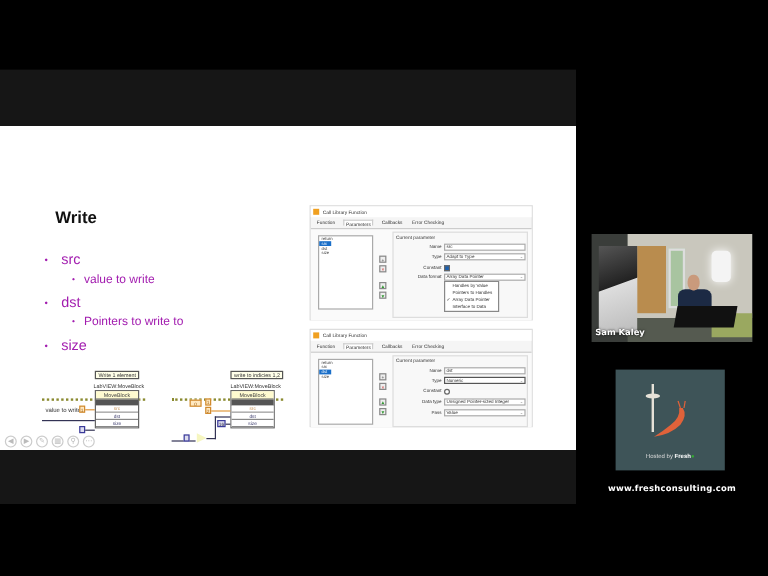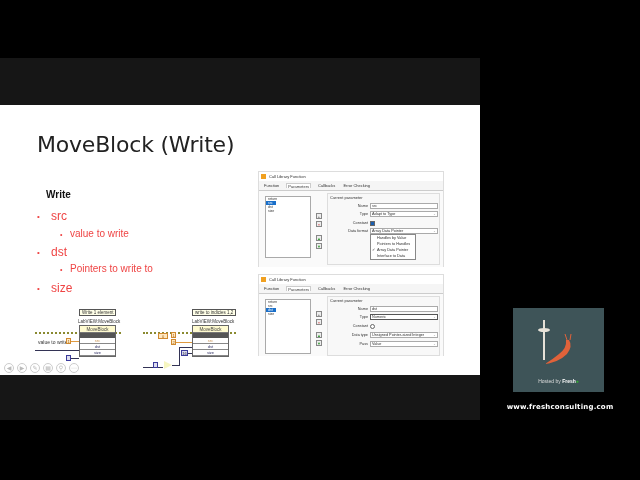--- a/index.html
+++ b/index.html
@@ -2,22 +2,22 @@
 <html><head>
 <meta charset="utf-8">
 <style>
   * { box-sizing: border-box; margin: 0; padding: 0; }
   html, body { width: 640px; height: 480px; background: #000; overflow: hidden; font-family: "Liberation Sans", sans-serif; }
   .root { position: relative; width: 640px; height: 480px; background: #000; }
   .topbar { position: absolute; left: 0; top: 58px; width: 480px; height: 47px; background: #161616; }
   .botbar { position: absolute; left: 0; top: 375px; width: 480px; height: 45px; background: #161616; }
   .slide { position: absolute; left: 0; top: 105px; width: 480px; height: 270px; background: #fff; overflow: hidden; }
   .slide-title { position: absolute; left: 37px; top: 27px; font-size: 22px; color: #222; font-family: "DejaVu Sans", sans-serif; letter-spacing: -0.2px; }
-  .sub-head { position: absolute; left: 46px; top: 84px; font-size: 10px; font-weight: bold; color: #111; }
-  .bul { position: absolute; font-size: 12px; color: #ef4444; }
+  .sub-head { position: absolute; left: 46px; top: 68px; font-size: 14px; font-weight: bold; color: #111; }
+  .bul { position: absolute; font-size: 12px; color: #a21caf; }
   .bul .dot { display: inline-block; width: 14px; font-size: 8px; vertical-align: middle; }
   .bul.l2 { font-size: 10px; }
   .bul.l2 .dot { width: 10px; font-size: 7px; }
 
   
   .lv { position: absolute; font-size: 4px; color: #333; }
   .lv .label { position: absolute; border: 1px solid #555; background: #ffffe8; padding: 0 2px; font-size: 4.5px; white-space: nowrap; height: 7px; line-height: 6px; }
   .lv .node-title { position: absolute; font-size: 4.5px; white-space: nowrap; }
   .lv .node { position: absolute; border: 1px solid #666; background: #f4f4f4; width: 37px; }
   .lv .node .hdr { height: 7px; background: #fffbd0; border-bottom: 1px solid #777; font-size: 4.5px; text-align: center; line-height: 7px; color: #444; }
@@ -83,21 +83,20 @@
   .logo .hosted .f9 { color: #3a3; font-weight: bold; }
   .url { position: absolute; left: 500px; top: 403px; width: 120px; text-align: center; font-size: 7px; color: #fff; font-weight: bold; font-family: "DejaVu Sans", sans-serif; letter-spacing: 0.2px; }
 </style>
 </head>
 <body>
 
 <div class="root">
   <div class="topbar"></div>
 
   <div class="slide">
-    <div class="slide-title">MoveBlock (Write)</div>
     <div class="sub-head">Write</div>
 
     <div class="bul l1" style="left:37px; top:104px;"><span class="dot">•</span><span>src</span></div>
     <div class="bul l2" style="left:60px; top:123px;"><span class="dot">•</span><span>value to write</span></div>
     <div class="bul l1" style="left:37px; top:140px;"><span class="dot">•</span><span>dst</span></div>
     <div class="bul l2" style="left:60px; top:158px;"><span class="dot">•</span><span>Pointers to write to</span></div>
     <div class="bul l1" style="left:37px; top:176px;"><span class="dot">•</span><span>size</span></div>
 
     <div class="lv" style="left:0; top:0;">
       <div class="label" style="left:79px; top:204px;">Write 1 element</div>
@@ -222,20 +221,33 @@
         <div class="f" style="left:0; top:36px;">Data type</div>
         <div class="in" style="left:42px; top:35px; width:68px;"><span>Unsigned Pointer-sized Integer</span><span class="dd">⌄</span></div>
         <div class="f" style="left:0; top:45px;">Pass</div>
         <div class="in" style="left:42px; top:44px; width:68px;"><span>Value</span><span class="dd">⌄</span></div>
       </div>
     </div>
   </div>
 
   <div class="botbar"></div>
 
+  <div class="cam">
+    <div class="wall"></div>
+    <div class="door"></div>
+    <div class="window"></div>
+    <div class="light"></div>
+    <div class="floor"></div>
+    <div class="rug"></div>
+    <div class="panel"></div>
+    <div class="person-body"></div>
+    <div class="person-head"></div>
+    <div class="laptop"></div>
+    <div class="name">Sam Kaley</div>
+  </div>
 
   <div class="logo">
     <div class="needle"></div>
     <div class="saucer"></div>
     <svg class="snail" viewBox="0 0 30 32">
       <path d="M0 30 Q14 28 22 20 Q28 12 24 6 L21 6 Q22 14 14 20 Q8 25 0 30 Z" fill="#e0623a"></path>
       <line x1="22" y1="6" x2="20" y2="0" stroke="#e0623a" stroke-width="1"></line>
       <line x1="25" y1="6" x2="26" y2="0" stroke="#e0623a" stroke-width="1"></line>
     </svg>
     <div class="hosted">

